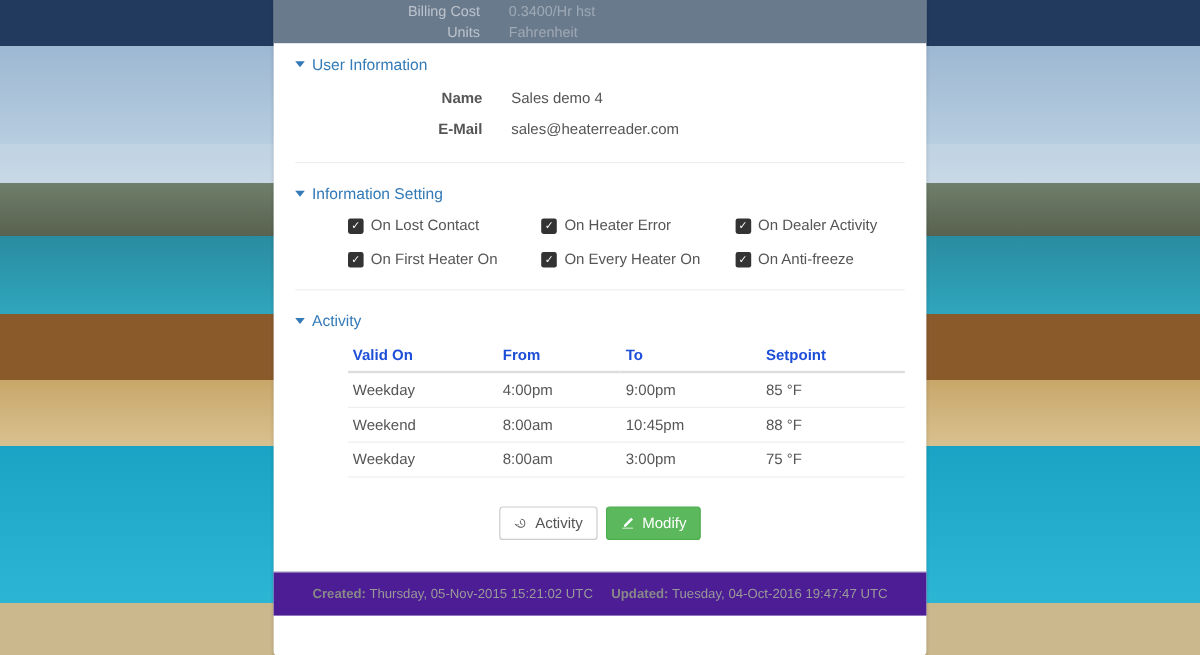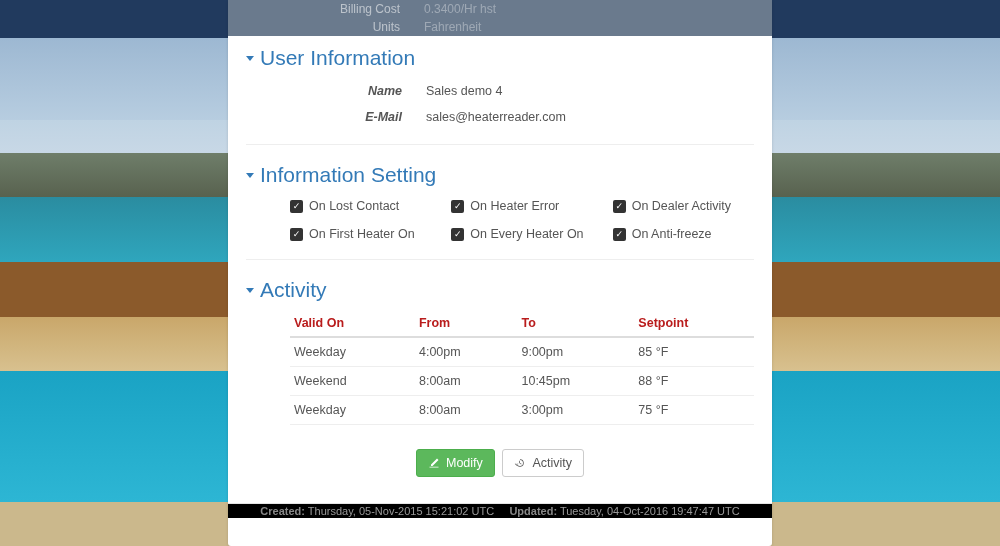--- a/index.html
+++ b/index.html
@@ -44,73 +44,73 @@
     color: rgba(255,255,255,0.55);
     font-size: 12px;
   }
   .top-row { display:flex; padding: 2px 0; }
   .top-label { width:196px; text-align:right; padding-right:24px; }
   .top-val { color: rgba(255,255,255,0.35); }
 
   .section { margin: 18px 0 6px 0; }
   .section-title {
     color: #337ab7;
-    font-size: 21px;
+    font-size: 13px;
     cursor: pointer;
     display: flex; align-items: center; gap: 6px;
     margin-bottom: 8px;
   }
   .caret {
     width:0;height:0;
     border-left:4px solid transparent;
     border-right:4px solid transparent;
     border-top:5px solid #337ab7;
   }
   .kv-row { display:flex; padding: 6px 0; font-size:12.5px; color:#555; }
-  .kv-label { width:180px; text-align:right; font-weight:600; padding-right:24px;font-style:italic; }
+  .kv-label { width:180px; text-align:right; font-weight:600; padding-right:24px; }
   .kv-value { color:#555; }
   hr.sep { border:0; border-top:1px solid #eee; margin: 14px 0 0 0; }
 
   .notif-grid {
     display:grid;
     grid-template-columns: 1fr 1fr 1fr;
     row-gap:14px; column-gap:20px;
     padding: 4px 0 4px 44px;
     font-size:12.5px; color:#555;
   }
   .notif-item { display:flex; align-items:center; gap:6px; }
   .chk {
     width:13px; height:13px; border-radius:2px;
     background:#333; color:#fff;
     display:flex; align-items:center; justify-content:center;
     font-size:9px; line-height:1;
   }
 
   .sched-table { width: calc(100% - 44px); margin-left:44px; border-collapse:collapse; font-size:12.5px; color:#555; }
   .sched-table th {
-    text-align:left; font-weight:600; color:#b91c1c;
+    text-align:left; font-weight:600; color:#1d4ed8;
     border-bottom:2px solid #ddd; padding:6px 4px;
   }
   .sched-table td { border-bottom:1px solid #eee; padding:7px 4px; }
 
   .actions { text-align:center; margin-top:24px; }
   .btn {
     display:inline-flex; align-items:center; gap:6px;
     border:1px solid #ccc; background:#fff; color:#555;
     padding:6px 11px; border-radius:3px; font-size:12.5px;
     cursor:pointer; margin: 0 2px;
   }
   .btn-success { background:#5cb85c; border-color:#4cae4c; color:#fff; }
   .btn svg { width:12px; height:12px; }
 
   .footer {
     border-top:1px solid #e5e5e5;
-    background:#000000;
+    background:#4c1d95;
     font-size:11px; color:#999;
-    text-align:center; padding:1px 10px;
+    text-align:center; padding:12px 10px;
     margin-top:16px;
   }
   .footer b { color:#888; font-weight:600; }
 </style>
 </head>
 <body>
 
 <div class="bg"></div>
 
 <div class="panel">
@@ -211,31 +211,31 @@
             <td>Weekday</td>
             <td>8:00am</td>
             <td>3:00pm</td>
             <td>75 °F</td>
           </tr>
         </tbody>
       </table>
     </div>
 
     <div class="actions">
+      <button class="btn">
+        <svg viewBox="0 0 16 16" fill="currentColor">
+            <path d="M8 3a5 5 0 1 1-4.9 6H1l2.5 2.5L6 9H4.1A4 4 0 1 0 8 4V3zM8 5v3l2 1-.5 1L7 8V5h1z"></path>
+          </svg>
+        <span>Activity</span>
+      </button>
       <button class="btn btn-success">
         <svg viewBox="0 0 16 16" fill="currentColor">
             <path d="M12 2l2 2-8 8H4v-2l8-8zM2 13h12v1H2z"></path>
           </svg>
         <span>Modify</span>
-      </button>
-      <button class="btn">
-        <svg viewBox="0 0 16 16" fill="currentColor">
-            <path d="M8 3a5 5 0 1 1-4.9 6H1l2.5 2.5L6 9H4.1A4 4 0 1 0 8 4V3zM8 5v3l2 1-.5 1L7 8V5h1z"></path>
-          </svg>
-        <span>Activity</span>
       </button>
     </div>
 
   </div>
 
   <div class="footer">
     <b>Created:</b>
     <span>Thursday, 05-Nov-2015 15:21:02 UTC</span>
     &nbsp;&nbsp;&nbsp;
     <b>Updated:</b>

